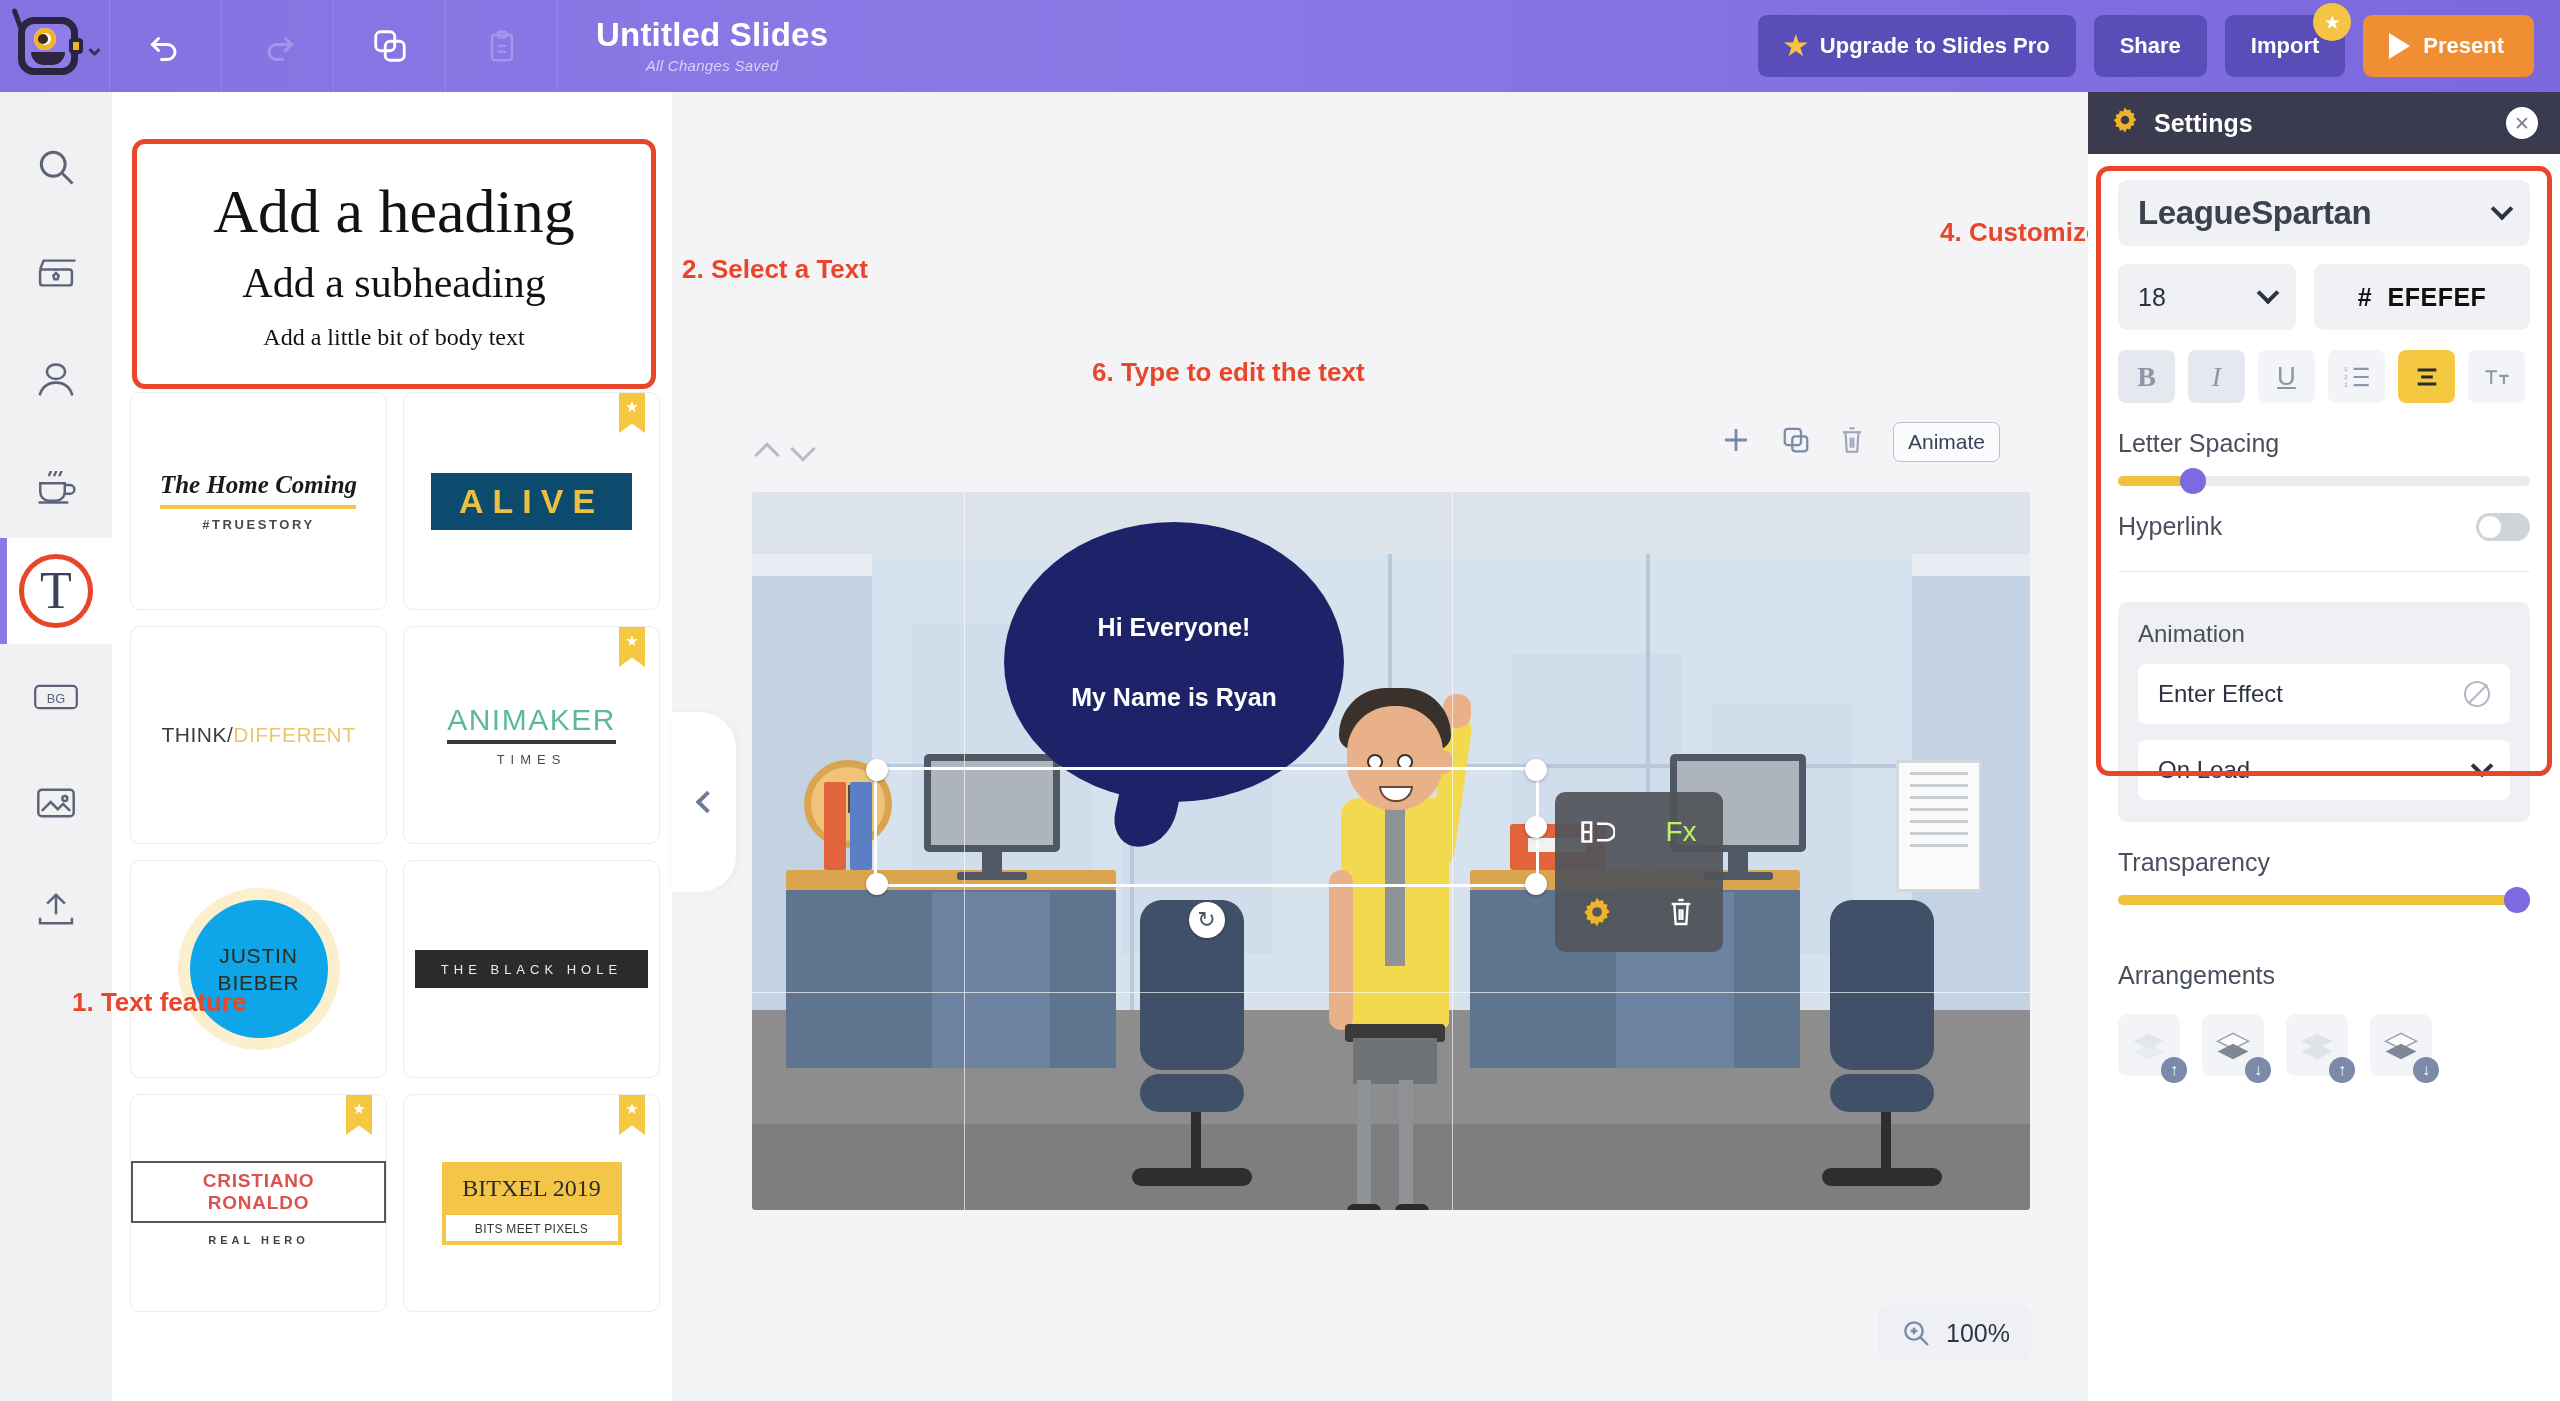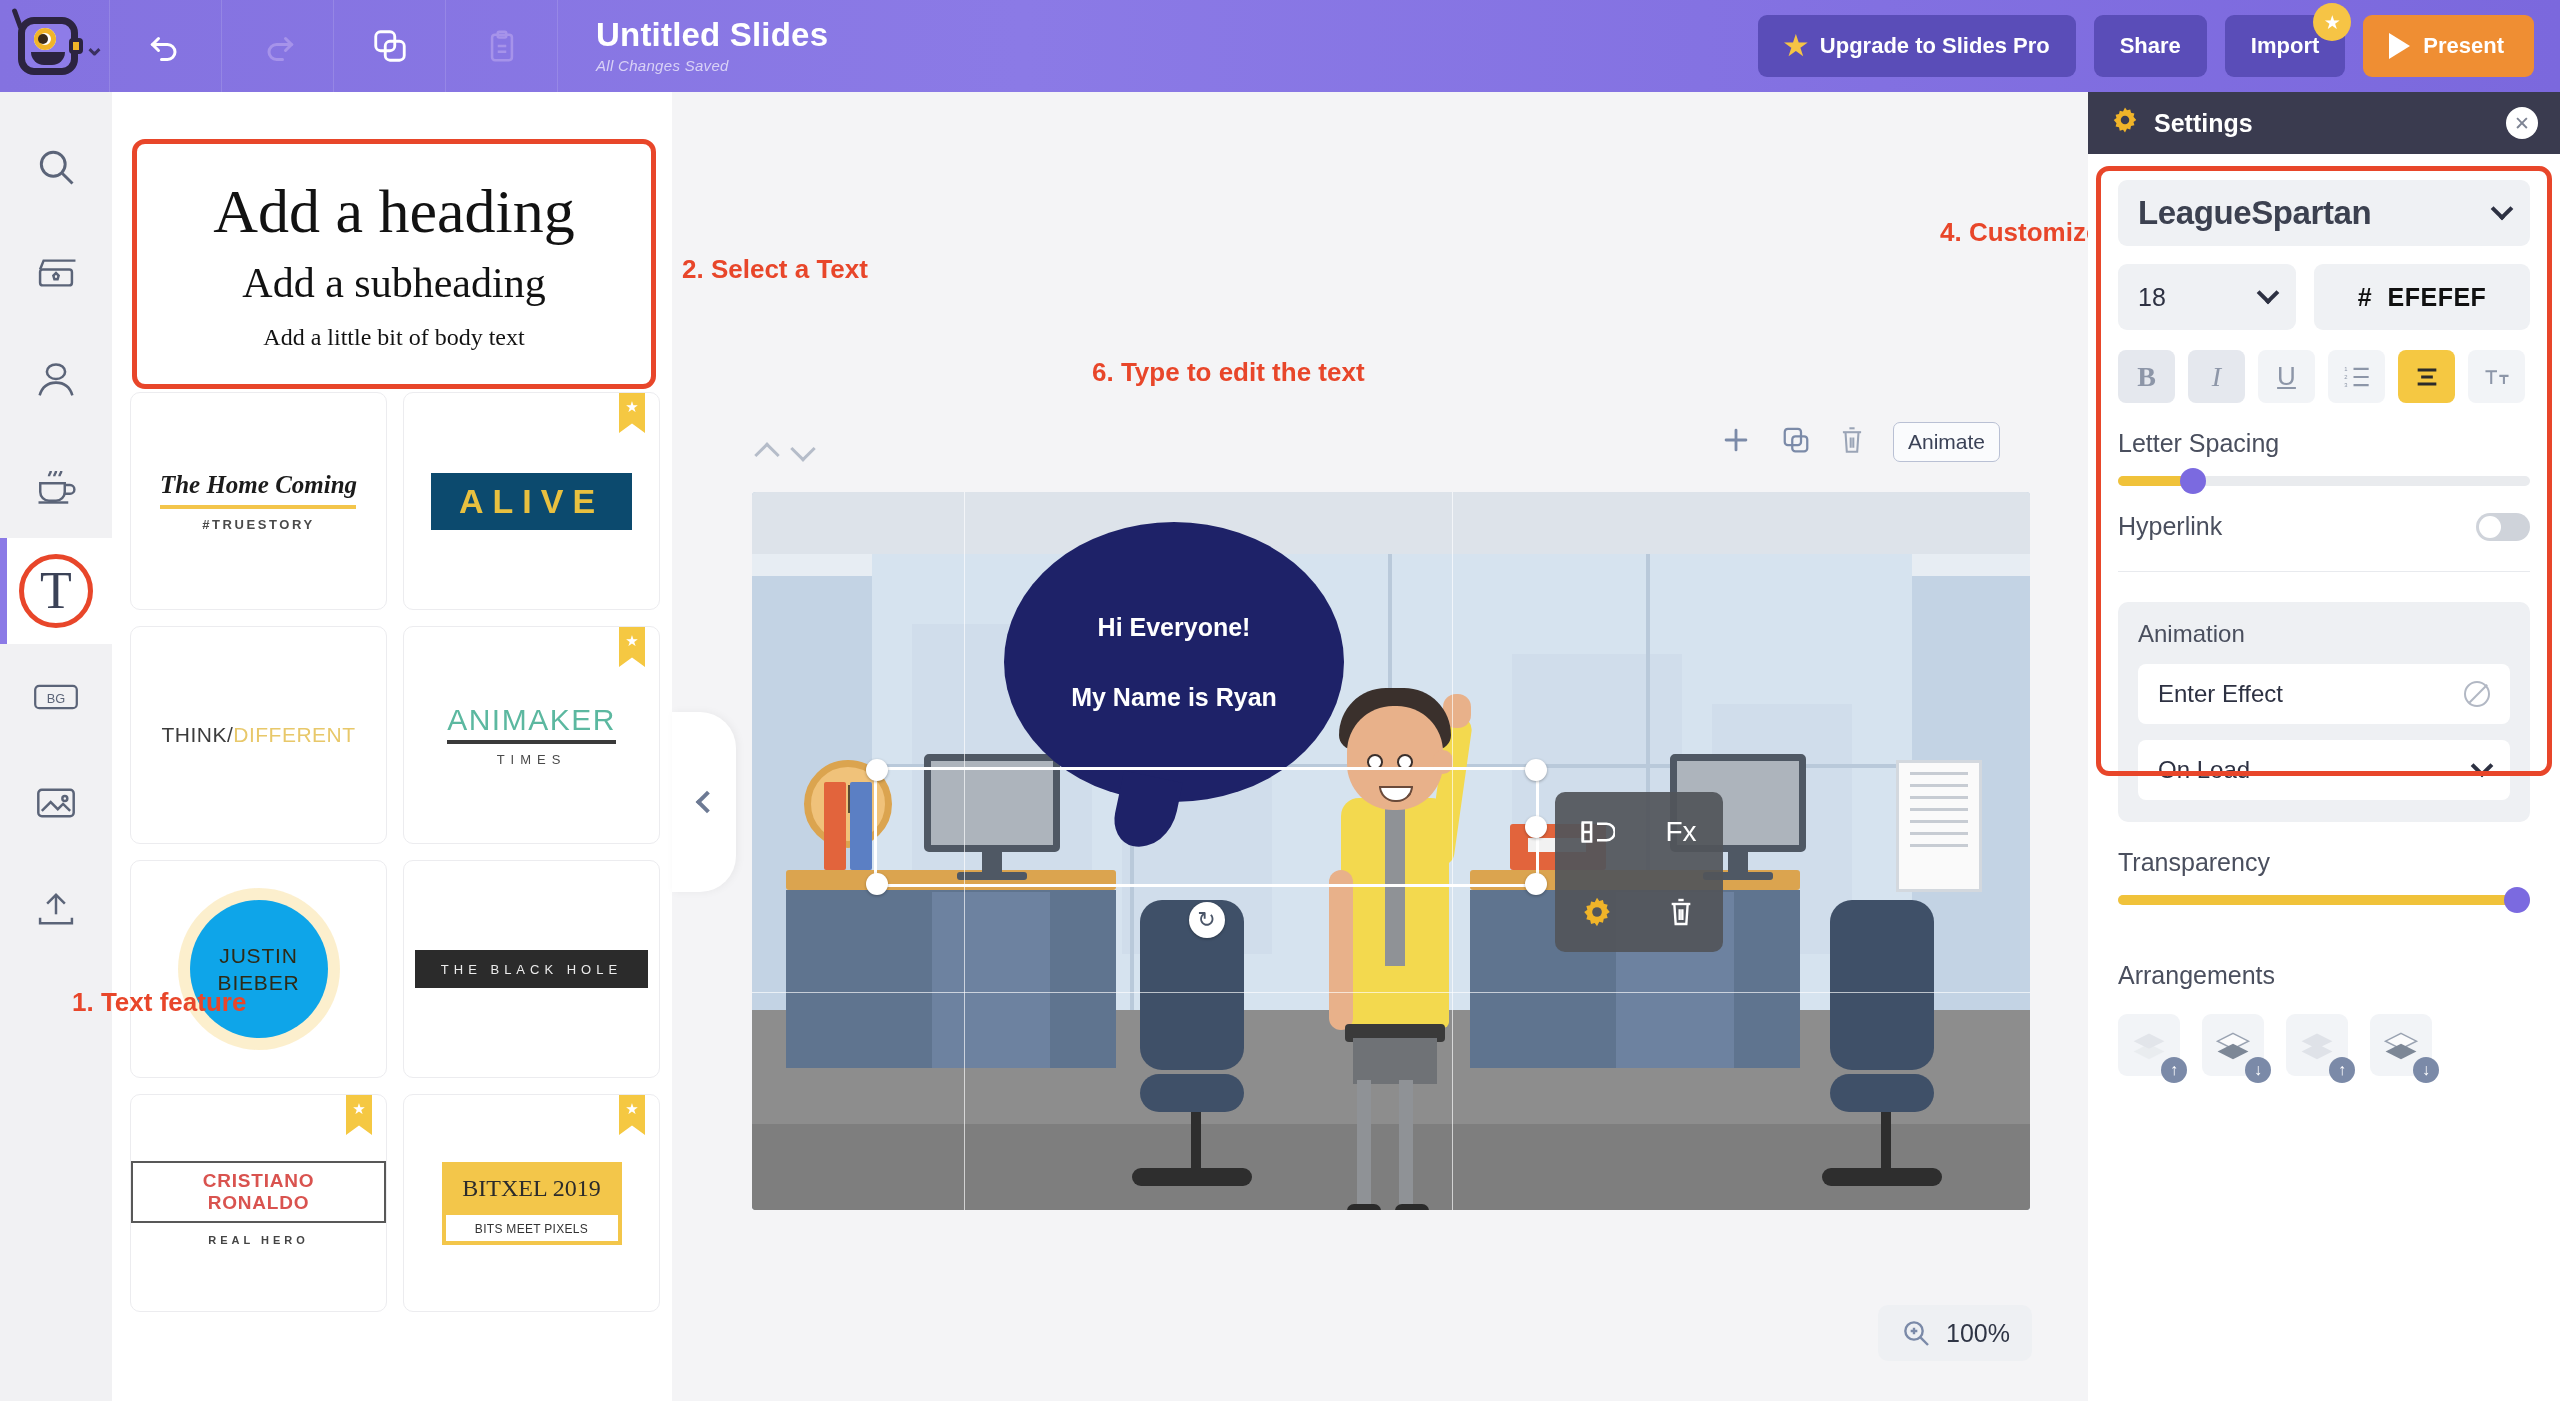--- a/index.html
+++ b/index.html
@@ -44,21 +44,21 @@
 
   .tb-icon { width: 112px; }
   .tb-icon svg { display:block; }
 
   .title-block { margin-left: 38px; }
   .title-main {
     color:#ffffff; font-size: 33px; font-weight: 700; letter-spacing:.2px;
     line-height: 1.05;
   }
   .title-sub {
-    color: #d9d2f6; font-size: 15px; margin-top: 5px; 
+    color: #d9d2f6; font-size: 15px; margin-top: 5px; text-align:center;
     font-style: italic; letter-spacing:.3px;
   }
 
   .tb-right { margin-left:auto; display:flex; align-items:center; gap:18px; padding-right:26px; }
   .btn {
     border:none; cursor:pointer; color:#fff; border-radius: 9px;
     font-family:"Liberation Sans",sans-serif; font-size: 22px; font-weight:600;
     height: 62px; display:flex; align-items:center; justify-content:center;
     background: #5a4db8; padding: 0 26px; white-space:nowrap;
   }
@@ -293,21 +293,21 @@
     box-shadow:0 1px 3px rgba(0,0,0,.3);color:#4a5568;font-size:22px;
   }
   .guide-v{position:absolute;top:0;bottom:0;width:1px;background:rgba(255,255,255,.65);}
   .guide-h{position:absolute;left:0;right:0;height:1px;background:rgba(255,255,255,.65);}
 
   .float-tools{
     position:absolute; left:803px; top:300px; width:168px; height:160px;
     background:rgba(82,85,90,.93); border-radius:10px; z-index:26;
     display:grid; grid-template-columns:1fr 1fr; place-items:center;
   }
-  .ft-i{ color:#ffffff; font-size:28px; cursor:pointer; display:flex; align-items:center; justify-content:center;}
+  .ft-i{ color:#bef264; font-size:28px; cursor:pointer; display:flex; align-items:center; justify-content:center;}
   .ft-gear{ color:#f0b429; }
 
   .zoom-ctl{
     position:absolute; right:56px; bottom:40px; background:#eef0f3; border-radius:10px;
     height:56px; padding:0 22px; display:flex; align-items:center; gap:14px; cursor:pointer;
   }
   .zoom-ctl span{ color:#2f3545; font-size:25px; }
 
   
   .settings{

